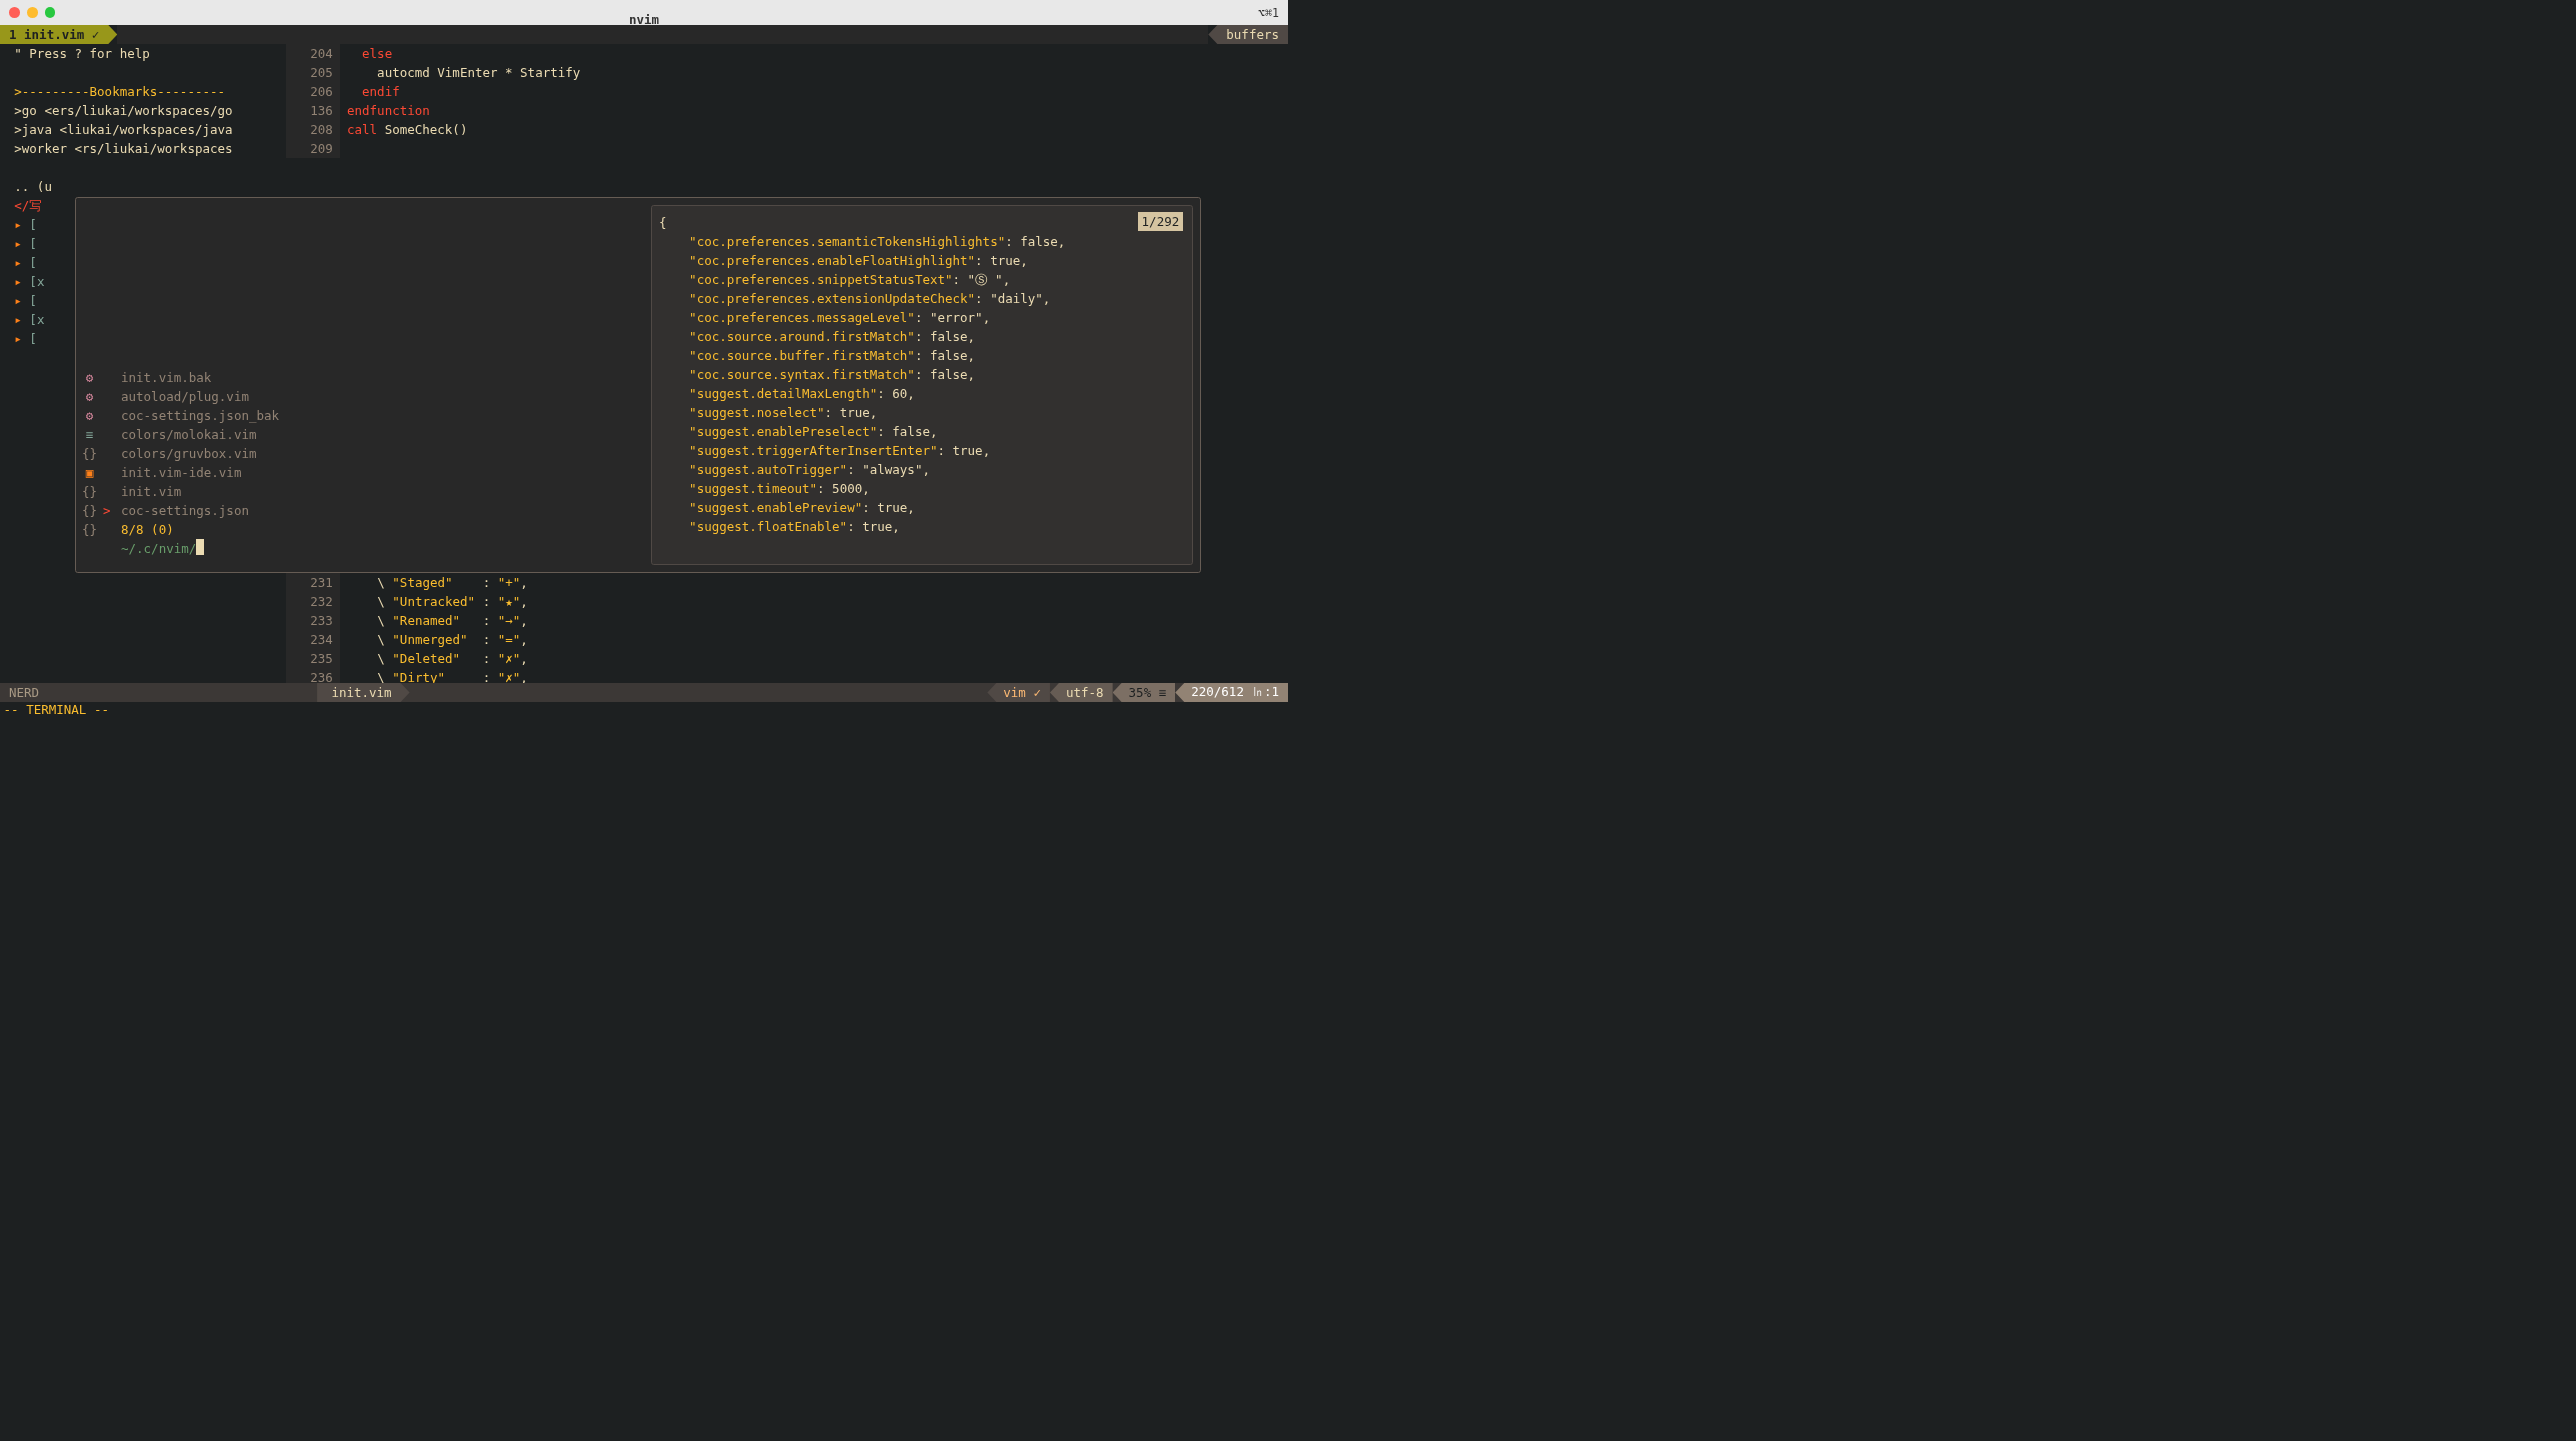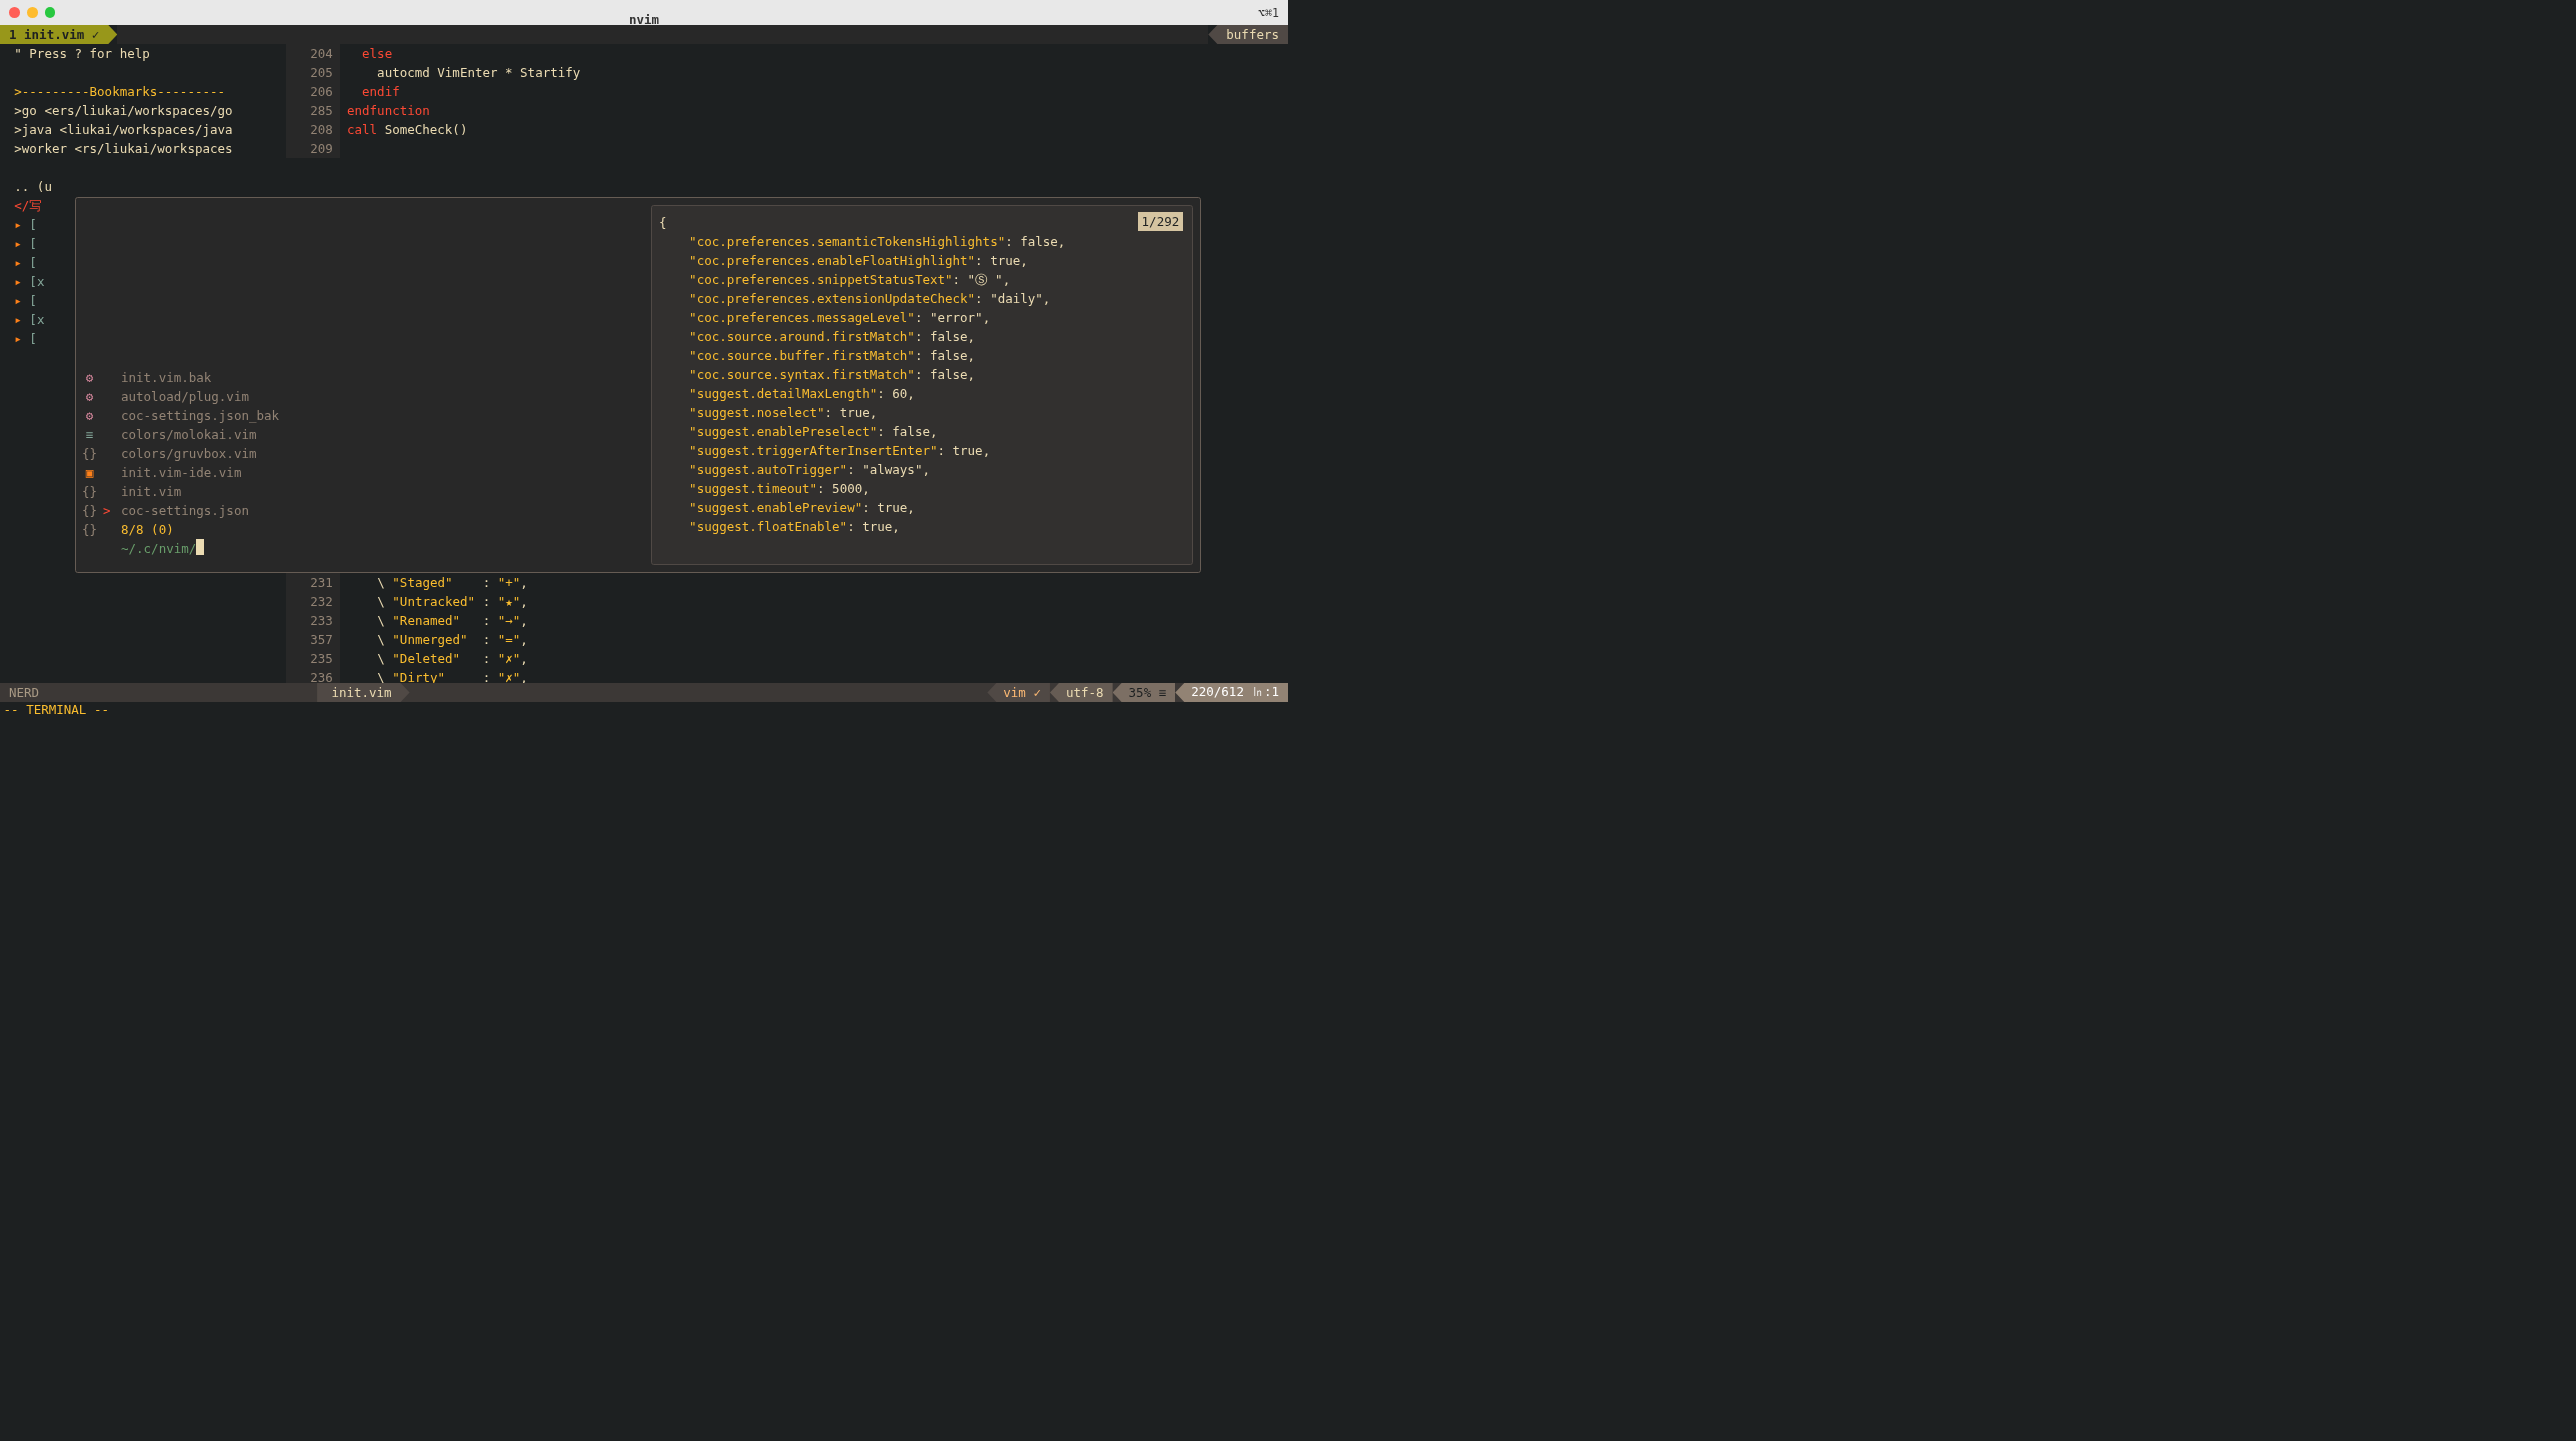--- a/index.html
+++ b/index.html
@@ -144,21 +144,21 @@
           <div class="sidebar-line"><span class="orange">▸ </span><span class="blue">[x</span></div>
           <div class="sidebar-line"><span class="orange">▸ </span><span class="blue">[</span></div>
         </div>
     </div>
 
     <div class="code-area">
       <div class="gutter-col" id="gutter-top">
           <div>204</div>
           <div>205</div>
           <div>206</div>
-          <div>285</div>
+          <div>136</div>
           <div>208</div>
           <div>209</div>
         </div>
       <div class="code-content" id="code-top">
           <div class="code-line"><span class="red">  else</span></div>
           <div class="code-line"><span class="tan">    autocmd </span><span class="tan">VimEnter * Startify</span></div>
           <div class="code-line"><span class="red">  endif</span></div>
           <div class="code-line"><span class="red">endfunction</span></div>
           <div class="code-line"><span class="tan"></span></div>
           <div class="code-line"><span class="red">call </span><span class="tan">SomeCheck()</span></div>
@@ -247,21 +247,21 @@
         </div>
     </div>
   </div>
 
   <div class="bottom-code">
     <div style="display:flex">
       <div style="width:54px; text-align:right; padding-right:7.2px; background:#282828" id="gutter-bottom">
           <div class="gray">231</div>
           <div class="gray">232</div>
           <div class="gray">233</div>
-          <div class="gray">357</div>
+          <div class="gray">234</div>
           <div class="gray">235</div>
           <div class="gray">236</div>
         </div>
       <div style="padding-left:7.2px; position:relative" id="code-bottom">
           <div class="code-line"><span class="tan">    \ </span><span class="yellow">"Staged"</span><span class="tan">    : </span><span class="yellow">"+"</span><span class="tan">,</span></div>
           <div class="code-line"><span class="tan">    \ </span><span class="yellow">"Untracked"</span><span class="tan"> : </span><span class="yellow">"★"</span><span class="tan">,</span></div>
           <div class="code-line"><span class="tan">    \ </span><span class="yellow">"Renamed"</span><span class="tan">   : </span><span class="yellow">"→"</span><span class="tan">,</span></div>
           <div class="code-line"><span class="tan">    \ </span><span class="yellow">"Unmerged"</span><span class="tan">  : </span><span class="yellow">"="</span><span class="tan">,</span></div>
           <div class="code-line"><span class="tan">    \ </span><span class="yellow">"Deleted"</span><span class="tan">   : </span><span class="yellow">"✗"</span><span class="tan">,</span></div>
           <div class="code-line"><span class="tan">    \ </span><span class="yellow">"Dirty"</span><span class="tan">     : </span><span class="yellow">"✗"</span><span class="tan">,</span></div>

